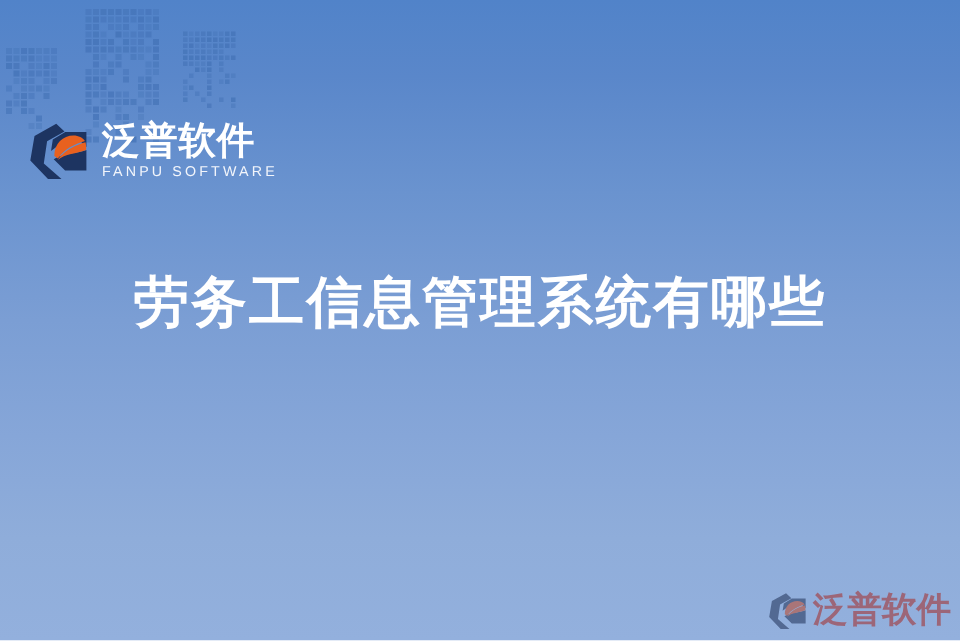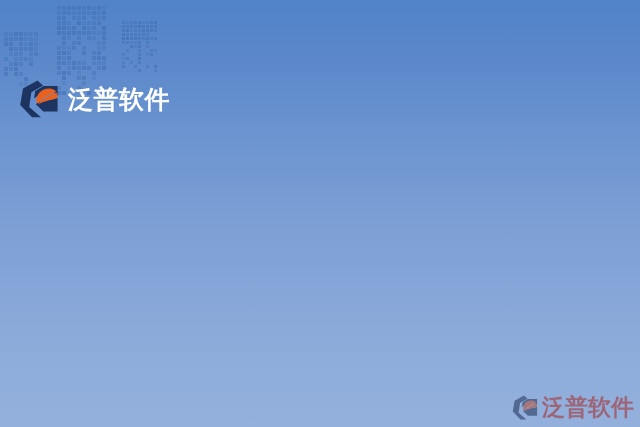--- a/index.html
+++ b/index.html
@@ -400,23 +400,25 @@
 
       <path d="M17.2 22.0 C17.2 13.6 23.0 8.4 30.0 8.4
                C33.4 8.4 36.2 9.9 37.6 12.0
                C31.4 14.0 24.0 17.0 19.6 23.6 Z" fill="#e8611f"></path>
       <path d="M19.4 24.6 C24.2 17.6 31.8 14.6 38.0 12.8
                C38.4 14.4 38.6 16.2 38.4 18.0
                C32.0 20.4 24.4 20.6 19.4 24.6 Z" fill="#e8611f"></path>
     </svg>
     <div id="logo-wordmark">
       <div id="logo-cn">泛普软件</div>
+      <div id="logo-en">FANPU SOFTWARE</div>
     </div>
   </div>
 
+  <div id="headline">劳务工信息管理系统有哪些</div>
 
   <div id="watermark">
     <div id="watermark-top">
       <svg id="wm-mark" viewBox="0 0 40 38" aria-hidden="true">
         <path d="M18.5 0.5 L4.0 8.6 L1.2 25.0 L13.0 37.3 L22.0 37.3
                  L10.2 27.0 L12.4 12.2 L24.0 5.6 Z" fill="#2c3f66"></path>
         <path d="M24.5 6.0 L38.6 6.0 L38.6 16.0
                  C33.5 9.6 27.5 9.4 21.4 13.8
                  L15.0 18.6 L16.2 11.0 Z" fill="#2c3f66"></path>
         <path d="M38.6 18.0 L38.6 31.6 L24.4 31.6 L16.8 24.2

